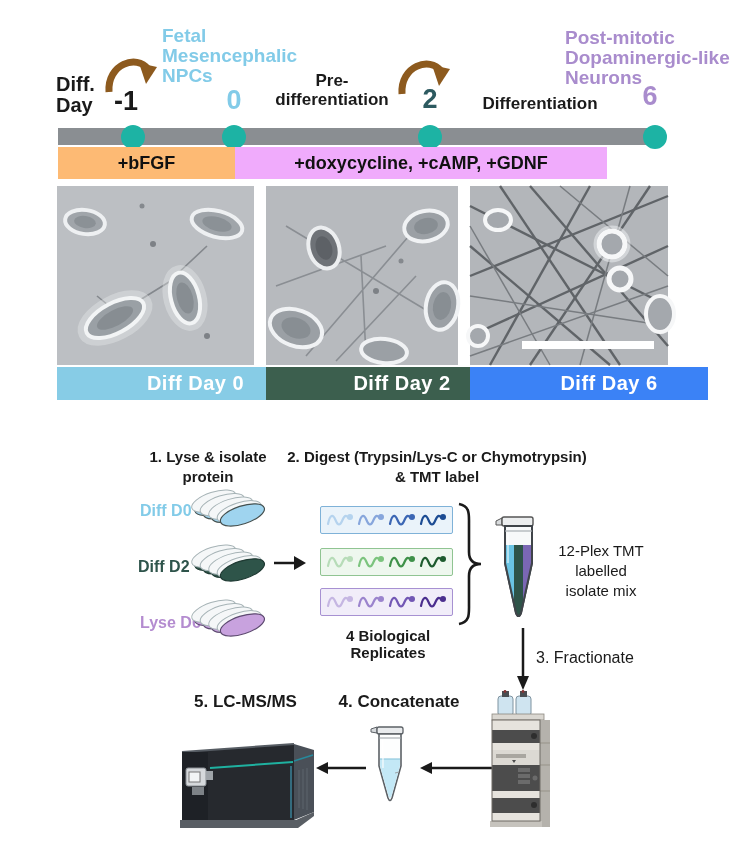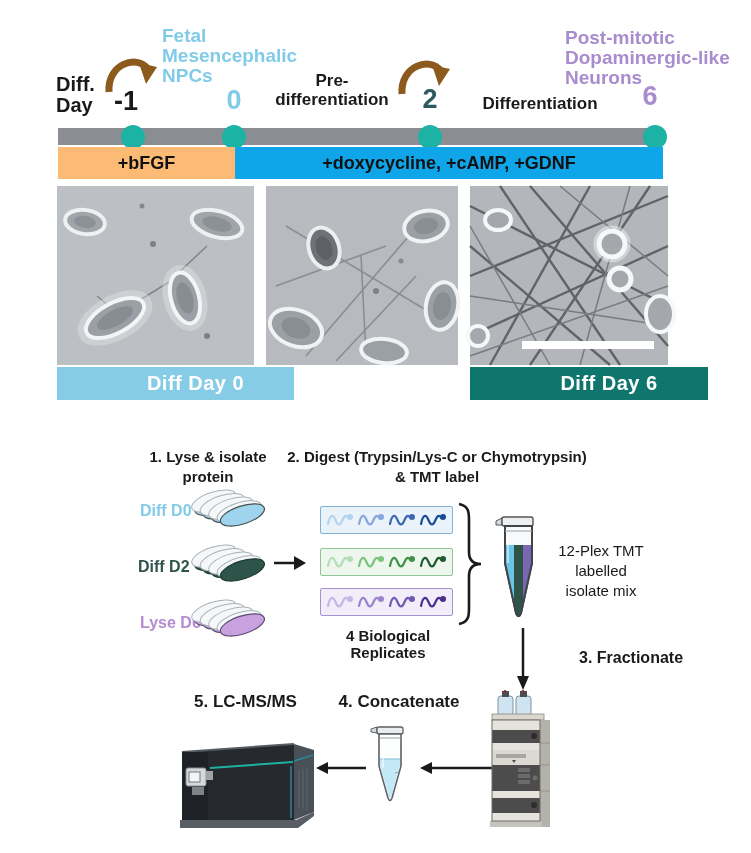--- a/index.html
+++ b/index.html
@@ -21,21 +21,21 @@
   
   .micro{top:186px;height:179px;}
   .micro-band{top:367px;height:33px;display:flex;align-items:center;justify-content:center;
         color:#ffffff;font-size:20px;font-weight:bold;letter-spacing:.5px;padding-left:40px;}
   
   .step-label{font-size:15px;font-weight:bold;line-height:20px;text-align:center;}
   .sample-label{font-size:16px;font-weight:bold;}
   .pep-box{width:131px;height:26px;border:1.5px solid #888;border-radius:2px;left:320px;}
   .caption{font-size:15px;font-weight:600;text-align:center;}
   .tmt-text{font-size:15px;line-height:20px;text-align:center;}
-  .big-step{font-size:16px;font-weight:bold;margin-left:43px;}
+  .big-step{font-size:16px;font-weight:normal;}
   .bottom-step{font-size:17px;font-weight:bold;text-align:center;}
   svg{display:block;overflow:visible;}
 </style>
 </head>
 <body>
 
 <div id="figure">
 
   <div class="abs axis-label" style="white-space:pre-line;width:48px;">Diff. Day</div>
 
@@ -66,21 +66,21 @@
 
   <div class="abs tl-bar" style="background-color: rgb(138, 142, 146);"></div>
   <div class="abs tl-dot" style="left: 121px; background-color: rgb(29, 179, 164);"></div>
   <div class="abs tl-dot" style="left: 222px; background-color: rgb(29, 179, 164);"></div>
   <div class="abs tl-dot" style="left: 418px; background-color: rgb(29, 179, 164);"></div>
   <div class="abs tl-dot" style="left: 643px; background-color: rgb(29, 179, 164);"></div>
 
   <div class="abs band" style="left: 58px; width: 177px; background-color: #fdba74;">
     <span>+bFGF</span>
   </div>
-  <div class="abs band" style="left: 235px; width: 428px; background-color: #0ea5e9;">
+  <div class="abs band" style="left: 235px; width: 372px; background-color: #f0abfc;">
     <span>+doxycycline, +cAMP, +GDNF</span>
   </div>
 
   <svg class="abs micro" style="left:57px;" width="197" height="179" viewBox="0 0 197 179">
     <rect width="197" height="179" fill="#bcbfc3"></rect>
     <path d="M70,122 L112,96 M118,90 L150,60 M40,110 L62,128" stroke="#84888d" stroke-width="1.6" fill="none"></path>
     <g transform="rotate(-28 58 132)">
         <ellipse cx="58" cy="132" rx="36" ry="18" fill="none" stroke="#eef0f2" stroke-width="9" opacity=".35"></ellipse>
         <ellipse cx="58" cy="132" rx="32" ry="15" fill="#9aa0a5" stroke="#f2f4f5" stroke-width="4"></ellipse>
         <ellipse cx="58" cy="132" rx="20" ry="8" fill="#878d92"></ellipse>
@@ -153,21 +153,24 @@
     <circle cx="150" cy="93" r="11" fill="#a4a8ad" stroke="#f6f7f8" stroke-width="5"></circle>
     <ellipse cx="28" cy="34" rx="13" ry="10" fill="#a4a8ad" stroke="#f6f7f8" stroke-width="4"></ellipse>
     <ellipse cx="190" cy="128" rx="14" ry="18" fill="#a4a8ad" stroke="#f6f7f8" stroke-width="4"></ellipse>
     <circle cx="8" cy="150" r="10" fill="#a4a8ad" stroke="#f6f7f8" stroke-width="4"></circle>
     <rect x="52" y="155" width="132" height="8" fill="#ffffff"></rect>
   </svg>
 
   <div class="abs micro-band" style="left: 57px; width: 197px; background-color: rgb(135, 204, 230);">
     <span>Diff Day 0</span>
   </div>
-  <div class="abs micro-band" style="left: 470px; width: 198px; background-color: #0f766e;">
+  <div class="abs micro-band" style="left: 266px; width: 192px; background-color: rgb(60, 95, 78);">
+    <span>Diff Day 2</span>
+  </div>
+  <div class="abs micro-band" style="left: 470px; width: 198px; background-color: #3b82f6;">
     <span>Diff Day 6</span>
   </div>
 
   <div class="abs step-label" style="left:133px;top:447px;width:150px;">
     <div>1. Lyse &amp; isolate</div>
       <div>protein</div>
   </div>
   <div class="abs step-label" style="left:281px;top:447px;width:312px;">
     <div>2. Digest (Trypsin/Lys-C or Chymotrypsin)</div>
       <div>&amp; TMT label</div>

